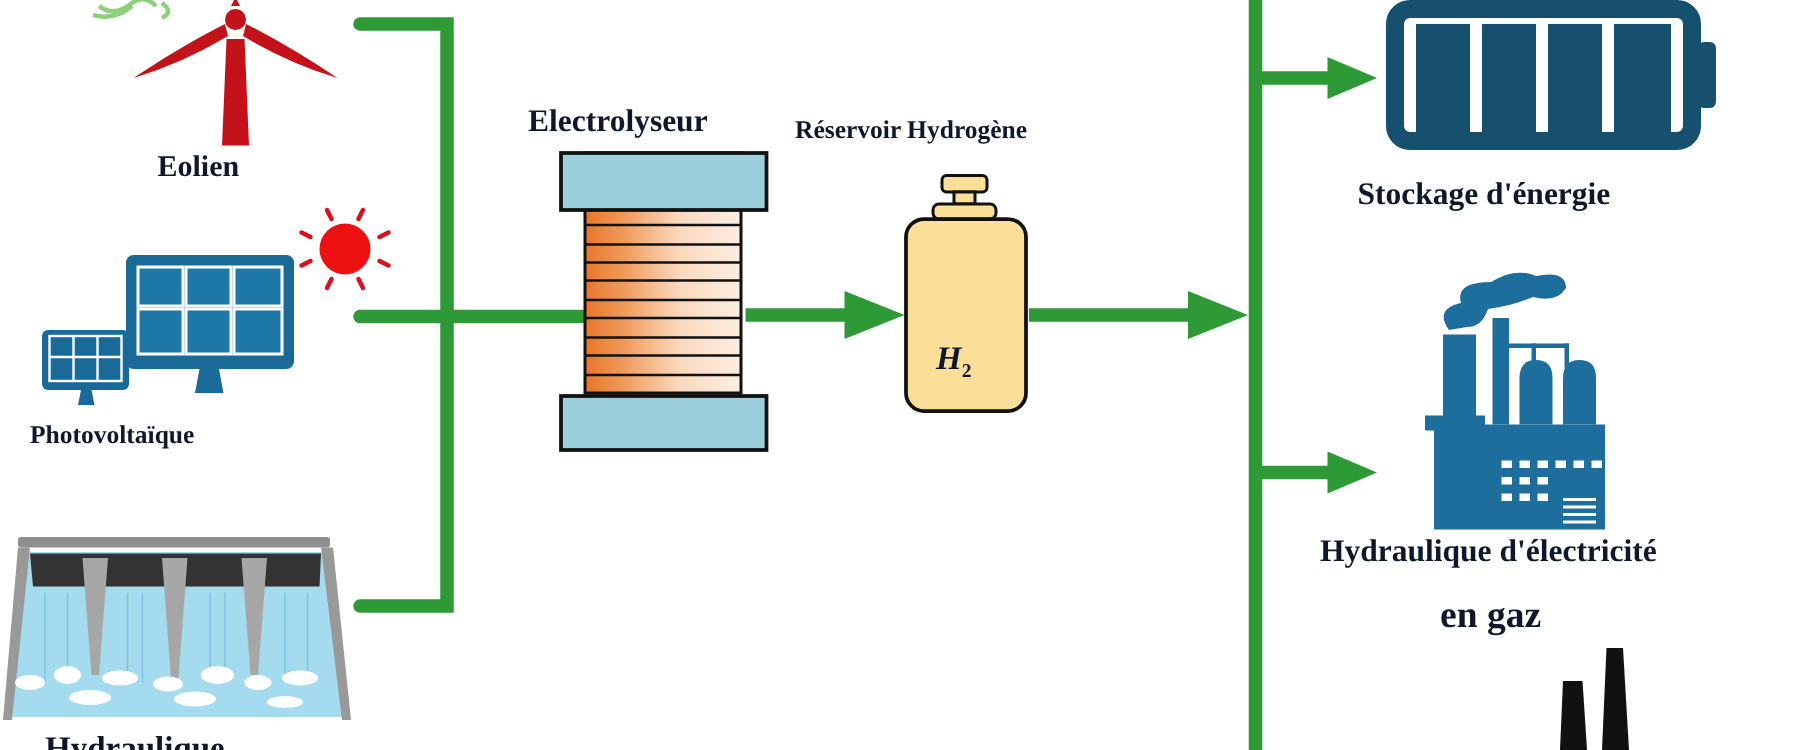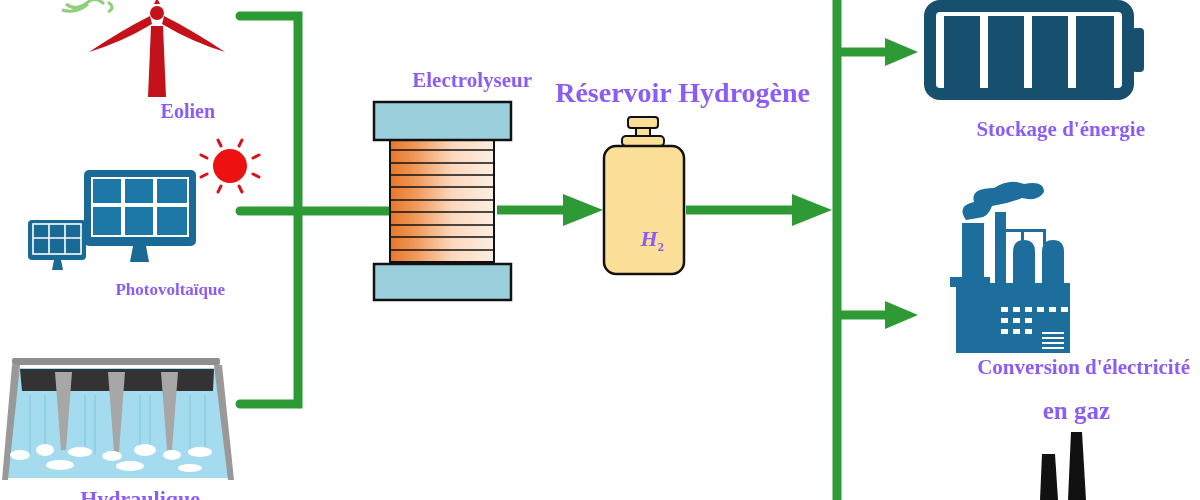--- a/index.html
+++ b/index.html
@@ -1,17 +1,17 @@
 <!DOCTYPE html>
 <html><head>
 <meta charset="utf-8">
 <style>
   html, body { margin: 0; padding: 0; }
   body { width: 1200px; height: 500px; overflow: hidden; background: #ffffff; position: relative; font-family: "Liberation Serif", serif; }
-  .lbl { position: absolute; font-family: "Liberation Serif", serif; font-weight: bold; color: #8b5cf6; white-space: nowrap; text-align: right; }
+  .lbl { position: absolute; font-family: "Liberation Serif", serif; font-weight: bold; color: #0f172a; white-space: nowrap; text-align: left; }
   svg.full { position: absolute; left: 0; top: 0; }
 </style>
 </head>
 <body>
 
 <svg class="full" width="1200" height="500" viewBox="0 0 1200 500">
   <defs>
     <linearGradient id="coreGrad" x1="0" y1="0" x2="1" y2="0">
       <stop offset="0" stop-color="#e8762a"></stop>
       <stop offset="0.25" stop-color="#f09a5a"></stop>
@@ -191,21 +191,21 @@
     <polygon points="1042,454 1055,454 1058,500 1040,500"></polygon>
     <polygon points="1071,432 1082,432 1086,500 1068,500"></polygon>
   </g>
 </svg>
 
 <div class="lbl" style="left:105px; top:100px; width:110px; font-size:20px;">Eolien</div>
 <div class="lbl" style="left:20px; top:280px; width:205px; font-size:17px;">Photovoltaïque</div>
 <div class="lbl" style="left:30px; top:486px; width:170px; font-size:22px;">Hydraulique</div>
 
 <div class="lbl" style="left:352px; top:68px; width:180px; font-size:21px;">Electrolyseur</div>
-<div class="lbl" style="left:530px; top:77px; width:280px; font-size:28px;">Réservoir Hydrogène</div>
+<div class="lbl" style="left:530px; top:77px; width:280px; font-size:17px;">Réservoir Hydrogène</div>
 
 <div class="lbl" style="left:624px; top:194px; width:40px; font-size:22px; font-style:italic;margin-top:32px;">
   <span>H</span><sub style="font-size:13px; font-style:normal;">2</sub>
 </div>
 
 <div class="lbl" style="left:905px; top:117px; width:240px; font-size:21px;">Stockage d'énergie</div>
-<div class="lbl" style="left:880px; top:355px; width:310px; font-size:21px;">Conversion d'électricité</div>
+<div class="lbl" style="left:880px; top:355px; width:310px; font-size:21px;">Hydraulique d'électricité</div>
 <div class="lbl" style="left:960px; top:397px; width:150px; font-size:25px;">en gaz</div>
 
 </body></html>

